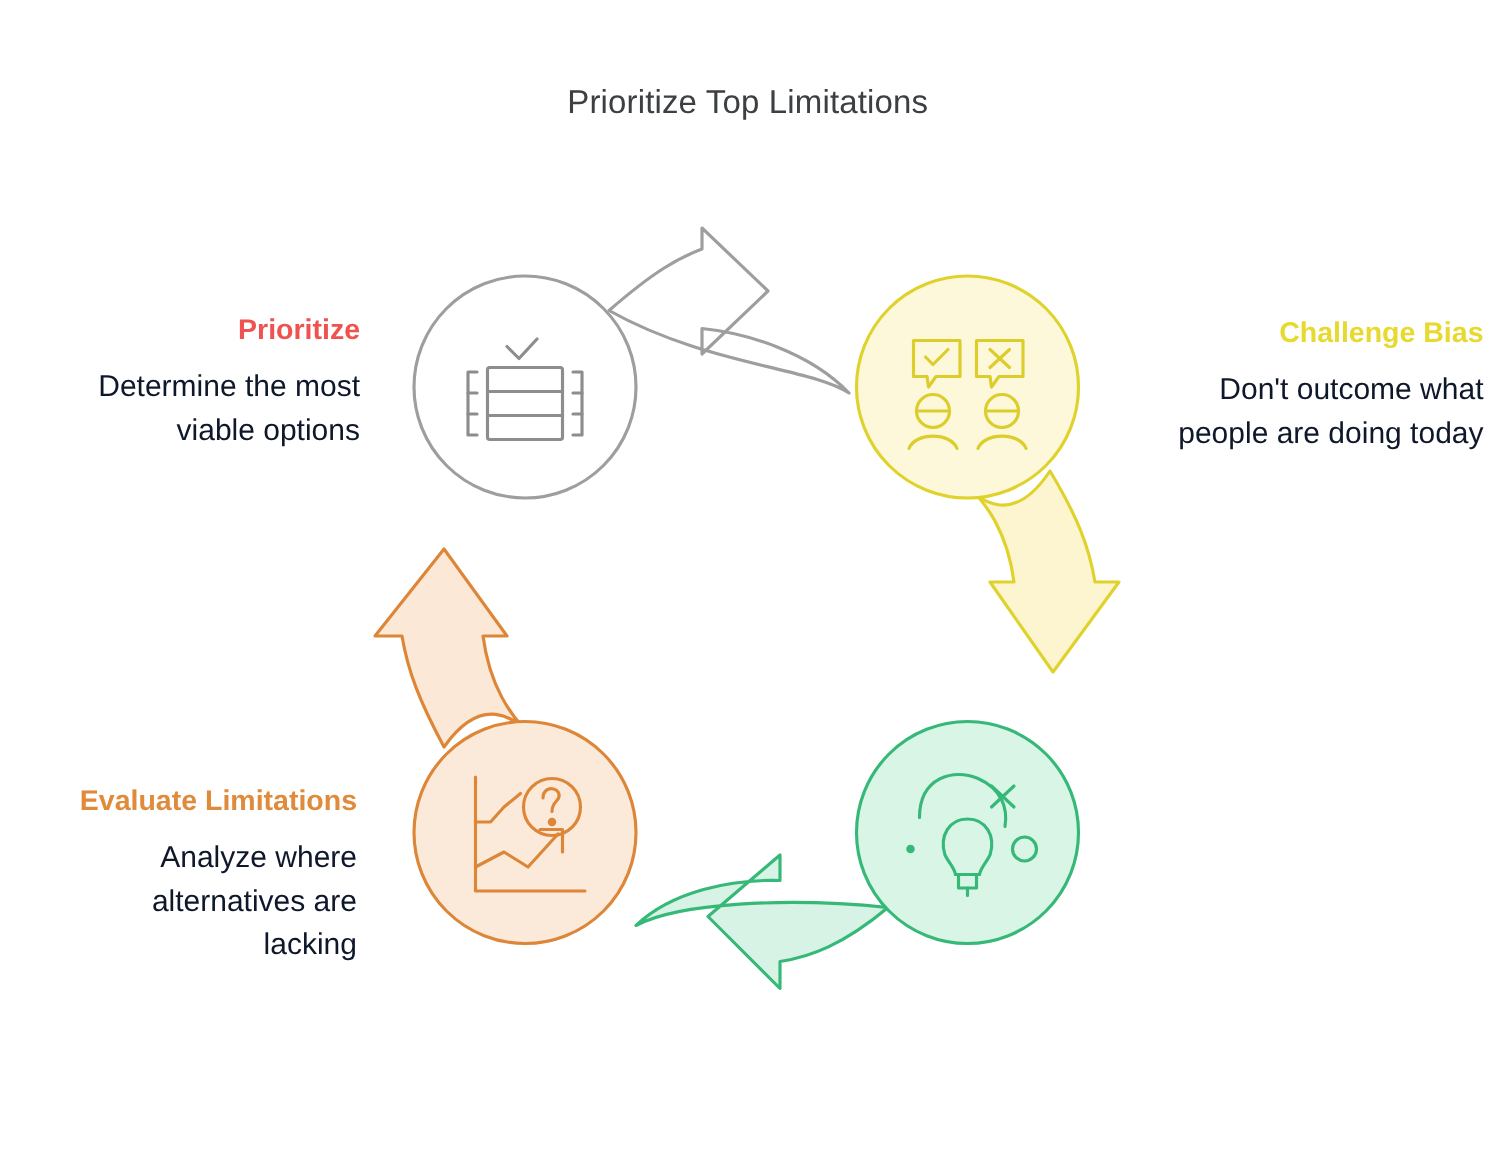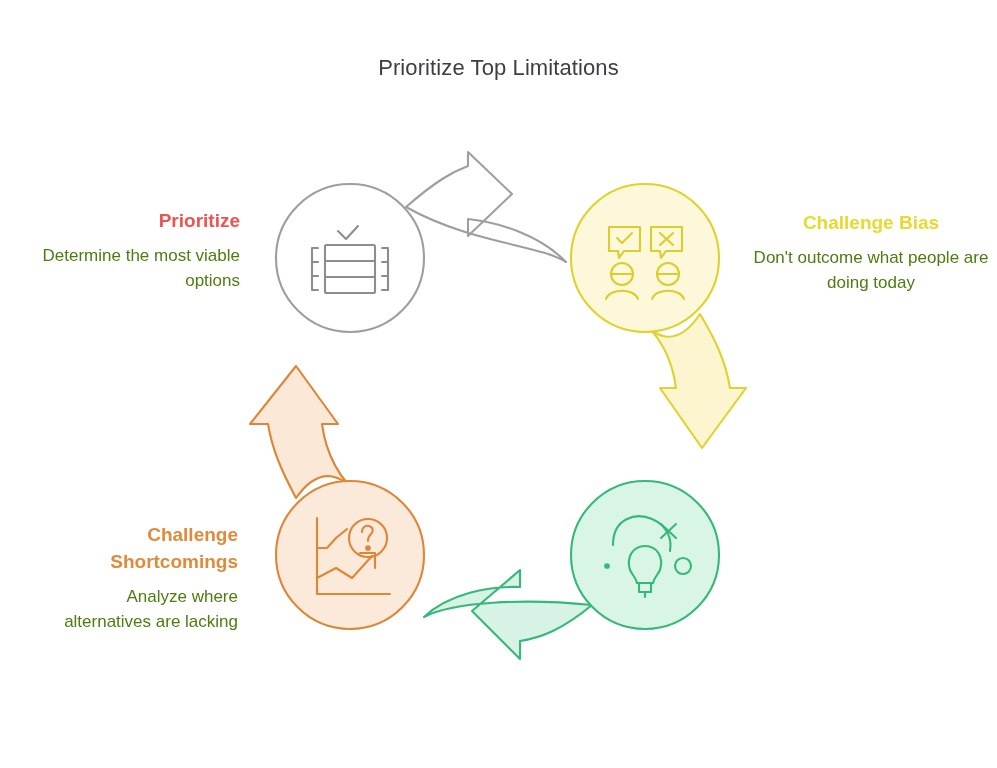--- a/index.html
+++ b/index.html
@@ -49,29 +49,29 @@
   .stage-text {
     position: absolute;
   }
   .stage-heading {
     font-size: 19px;
     font-weight: bold;
     line-height: 1.42;
     margin: 0 0 9px 0;
   }
   .stage-desc {
-    font-size: 17px;
+    font-size: 20px;
     font-weight: 400;
     line-height: 1.45;
-    color: #4d7c0f;
+    color: #0f172a;
     margin: 0;
   }
 
   .align-right { text-align: right; }
-  .align-left  { text-align: center; }
+  .align-left  { text-align: right; }
 
   #text-prioritize {
     left: 8px;
     top: 208px;
     width: 232px;
   }
   #text-challenge {
     left: 753px;
     top: 210px;
     width: 236px;
@@ -227,17 +227,17 @@
     <p class="stage-desc">Determine the most viable options</p>
   </div>
 
   <div class="stage-text align-left" id="text-challenge">
     <p class="stage-heading" style="color:#e8d92e;">Challenge Bias</p>
     <p class="stage-desc">Don't outcome what people are doing today</p>
   </div>
 
 
   <div class="stage-text align-right" id="text-evaluate">
-    <p class="stage-heading" style="color:#e08a3c;">Challenge Shortcomings</p>
+    <p class="stage-heading" style="color:#e08a3c;">Evaluate Limitations</p>
     <p class="stage-desc">Analyze where alternatives are lacking</p>
   </div>
 
 </div>
 
 </body></html>

